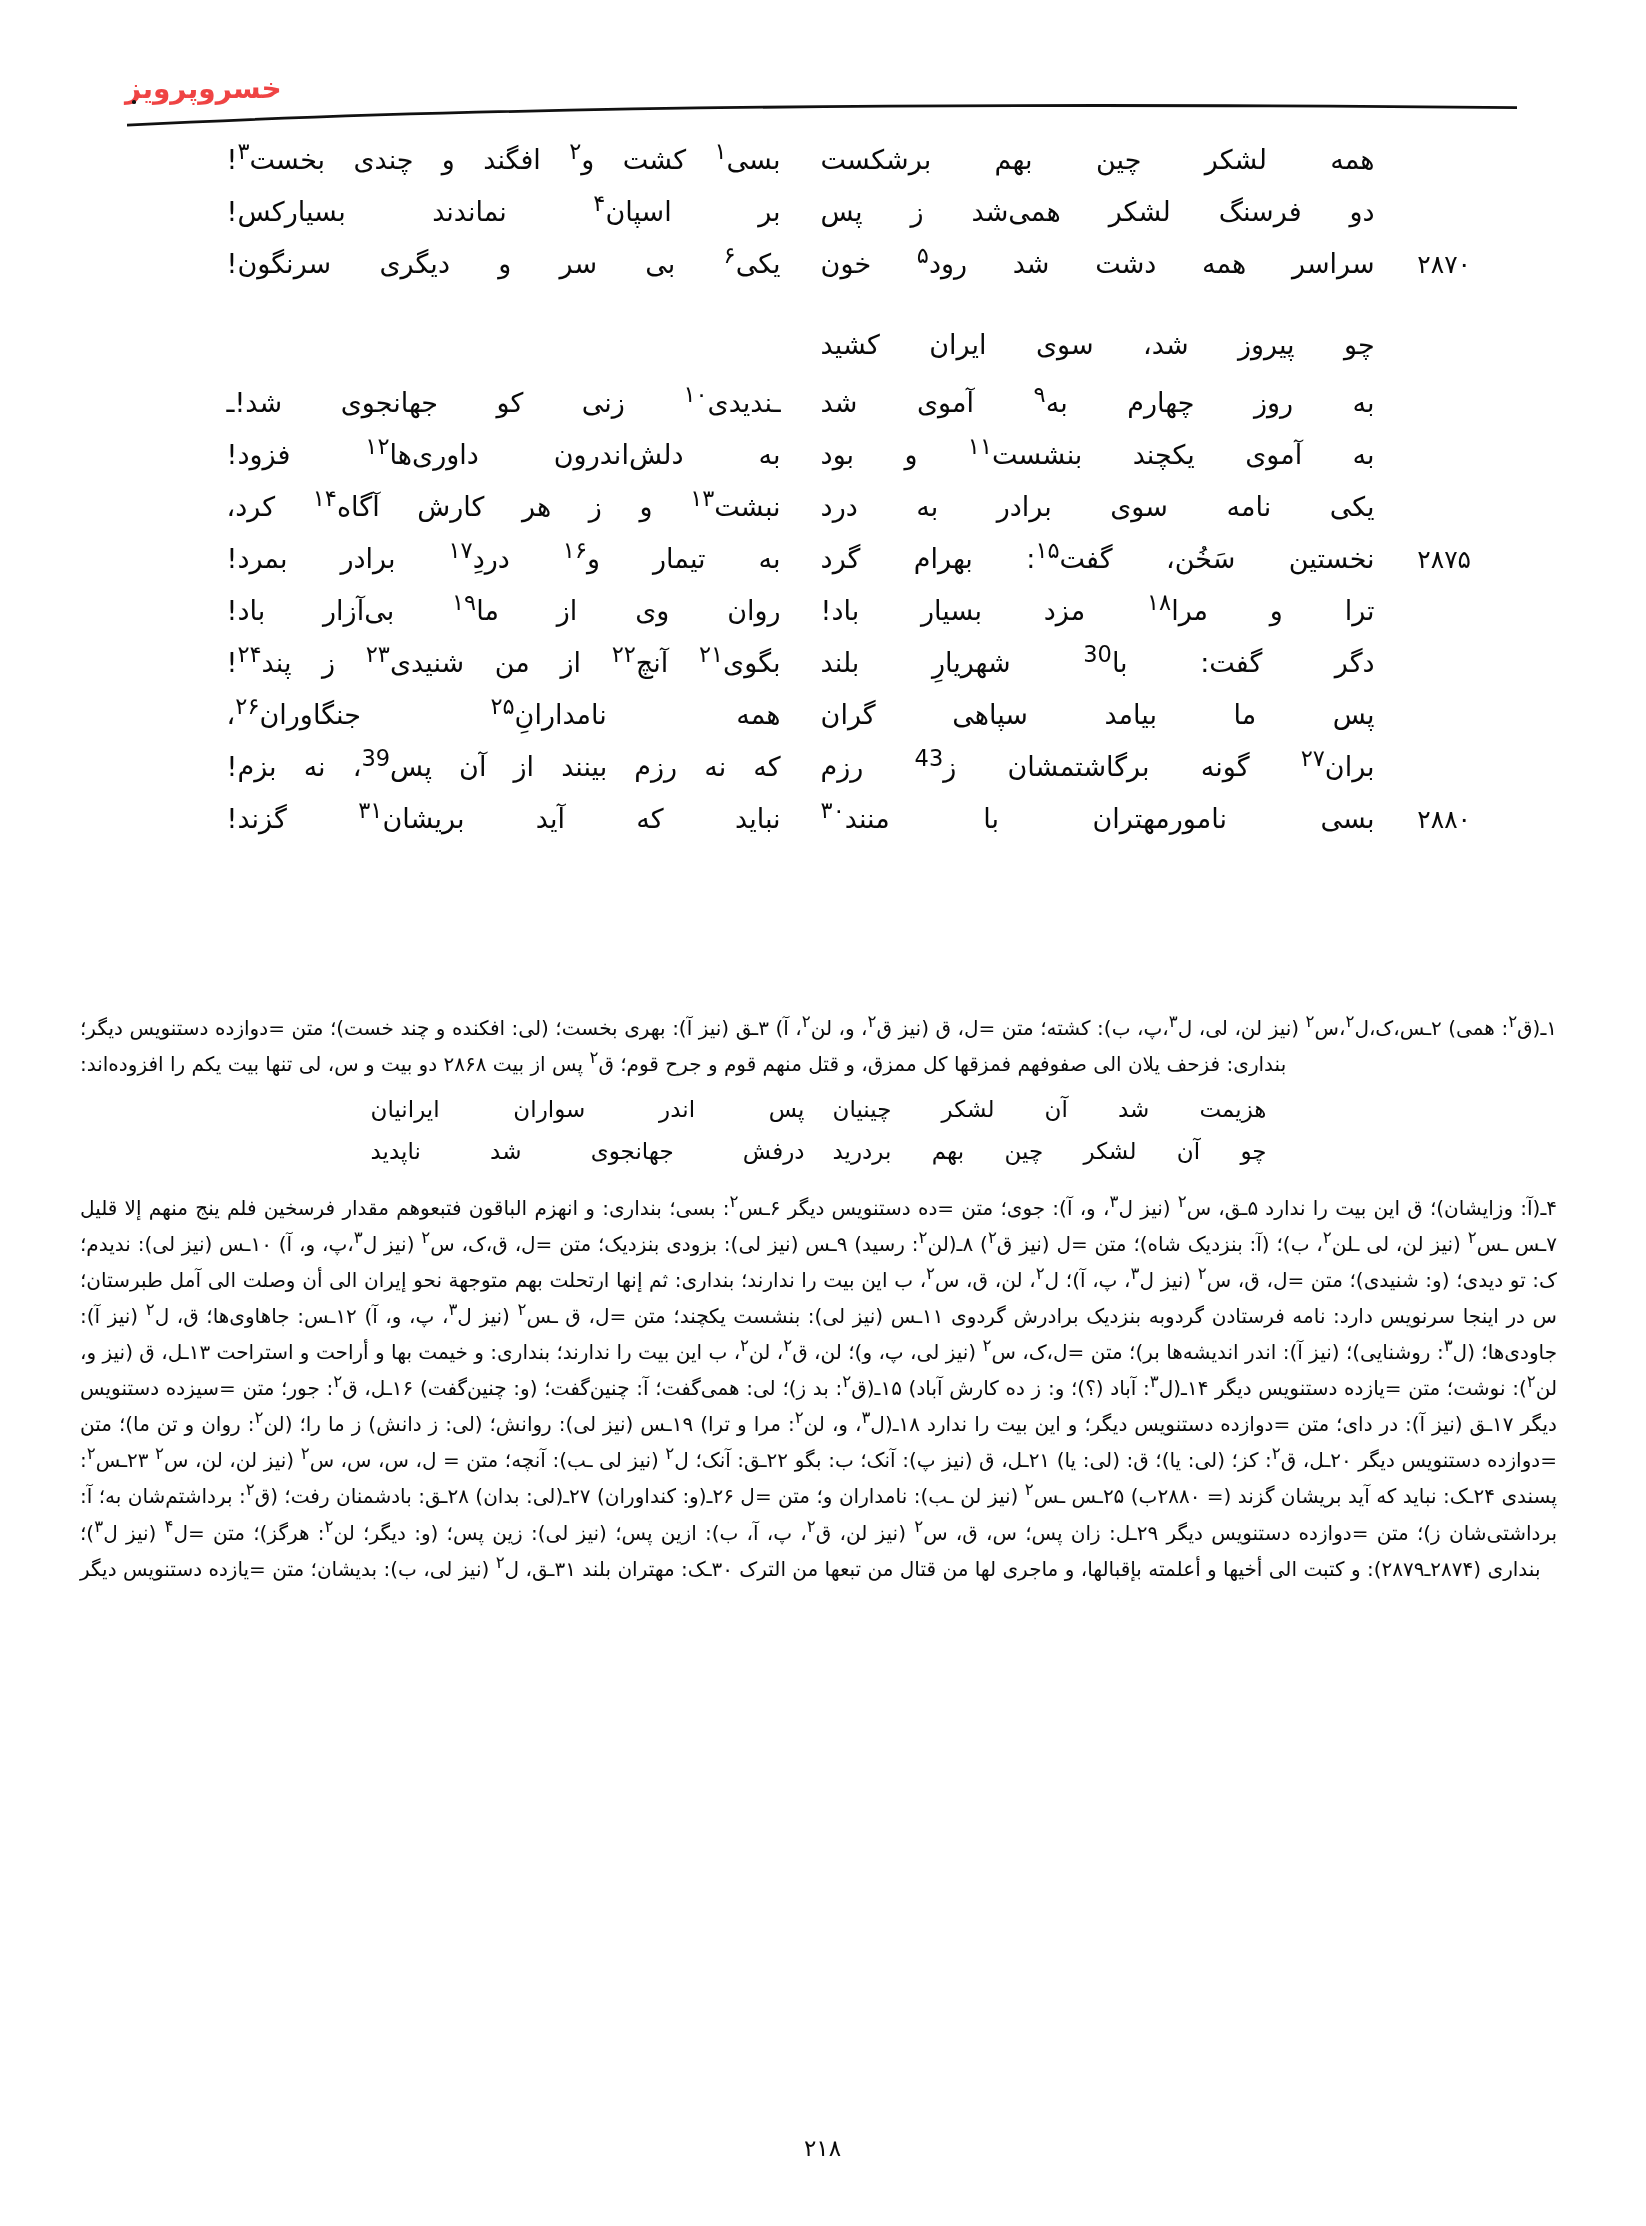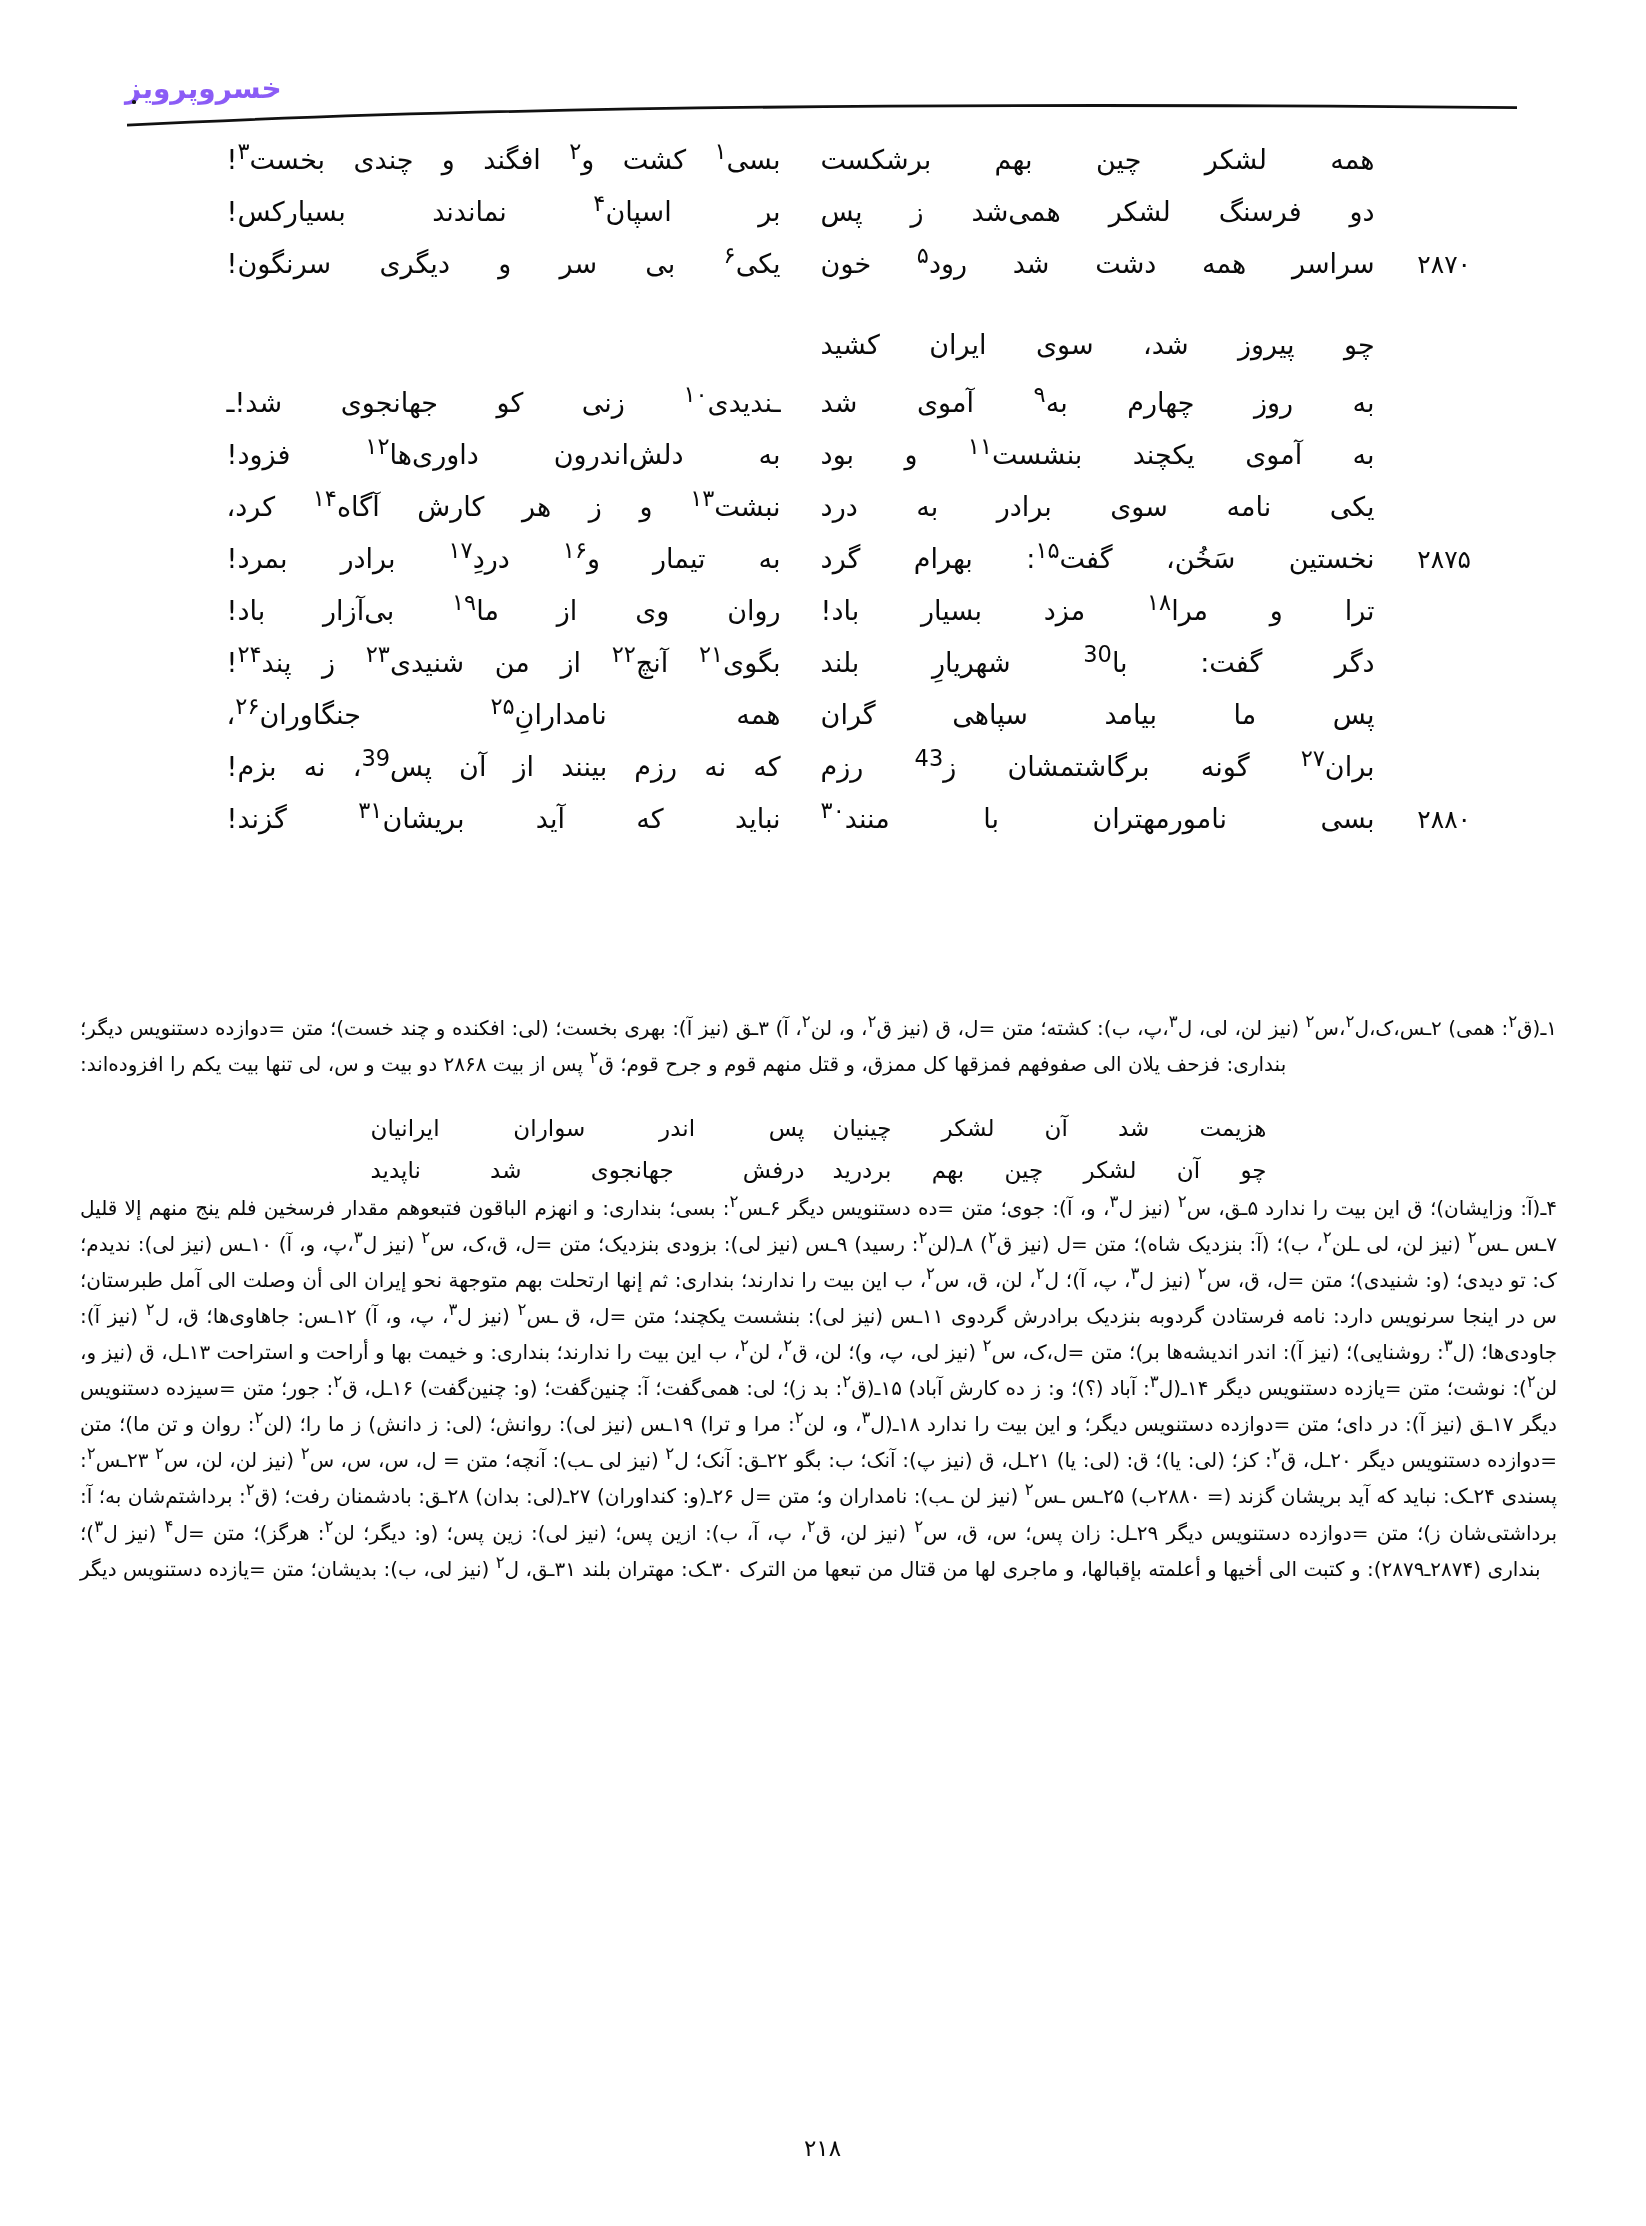--- a/index.html
+++ b/index.html
@@ -30,21 +30,21 @@
     width: 1491px;
     text-align: left;
     direction: rtl;
   }
   .runhead-title {
     display: inline-block;
     font-size: 28px;
     font-weight: bold;
     letter-spacing: 0px;
     padding-left: 48px;
-    color: #8b5cf6;
+    color: #ef4444;
   }
   .rule-wrap {
     position: absolute;
     top: 103px;
     right: 129px;
     width: 1390px;
     height: 26px;
     overflow: hidden;
   }
   .rule-wrap svg { display: block; }
@@ -123,21 +123,21 @@
     height: 42px;
     align-items: baseline;
   }
   .inset-hemi {
     flex: 0 0 434px;
     width: 434px;
     text-align: justify;
     text-align-last: justify;
     direction: rtl;
   }
-  .inset-hemi.left { padding-right: 28px; margin-top: 19px; }
+  .inset-hemi.left { padding-right: 28px; }
 
   
   .folio {
     position: absolute;
     bottom: 65px;
     left: 0;
     width: 100%;
     text-align: center;
     font-size: 23px;
     letter-spacing: 1.8px;

